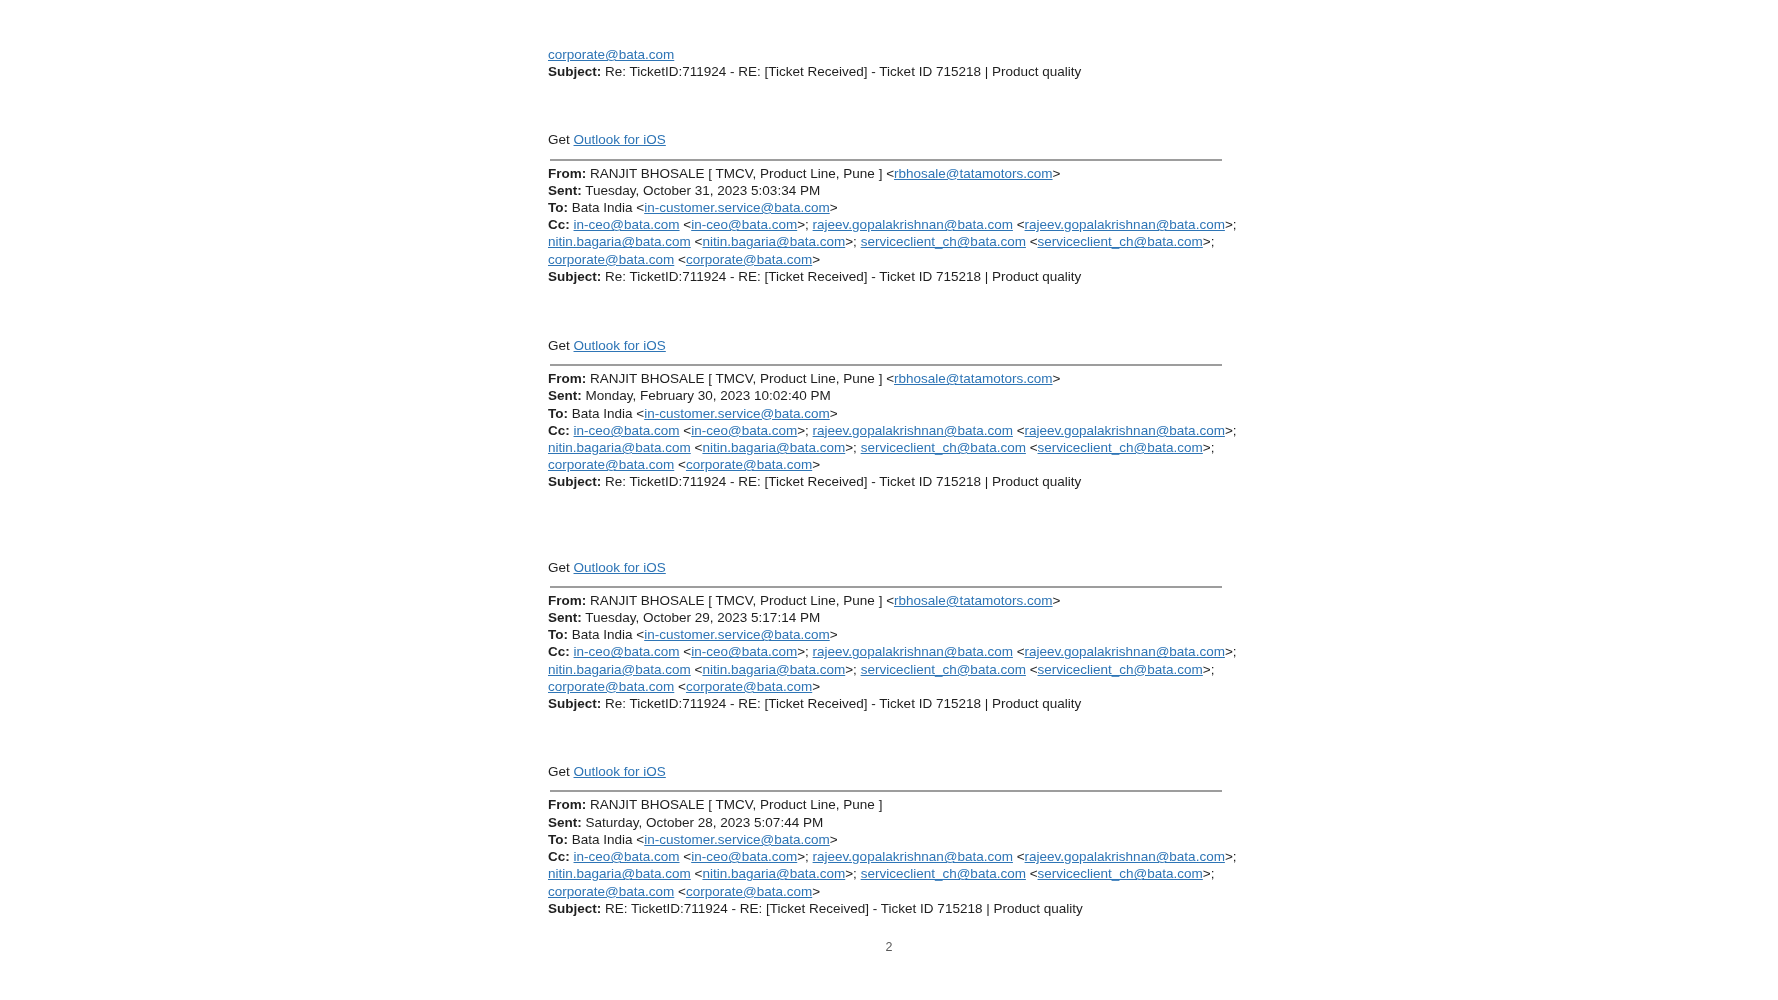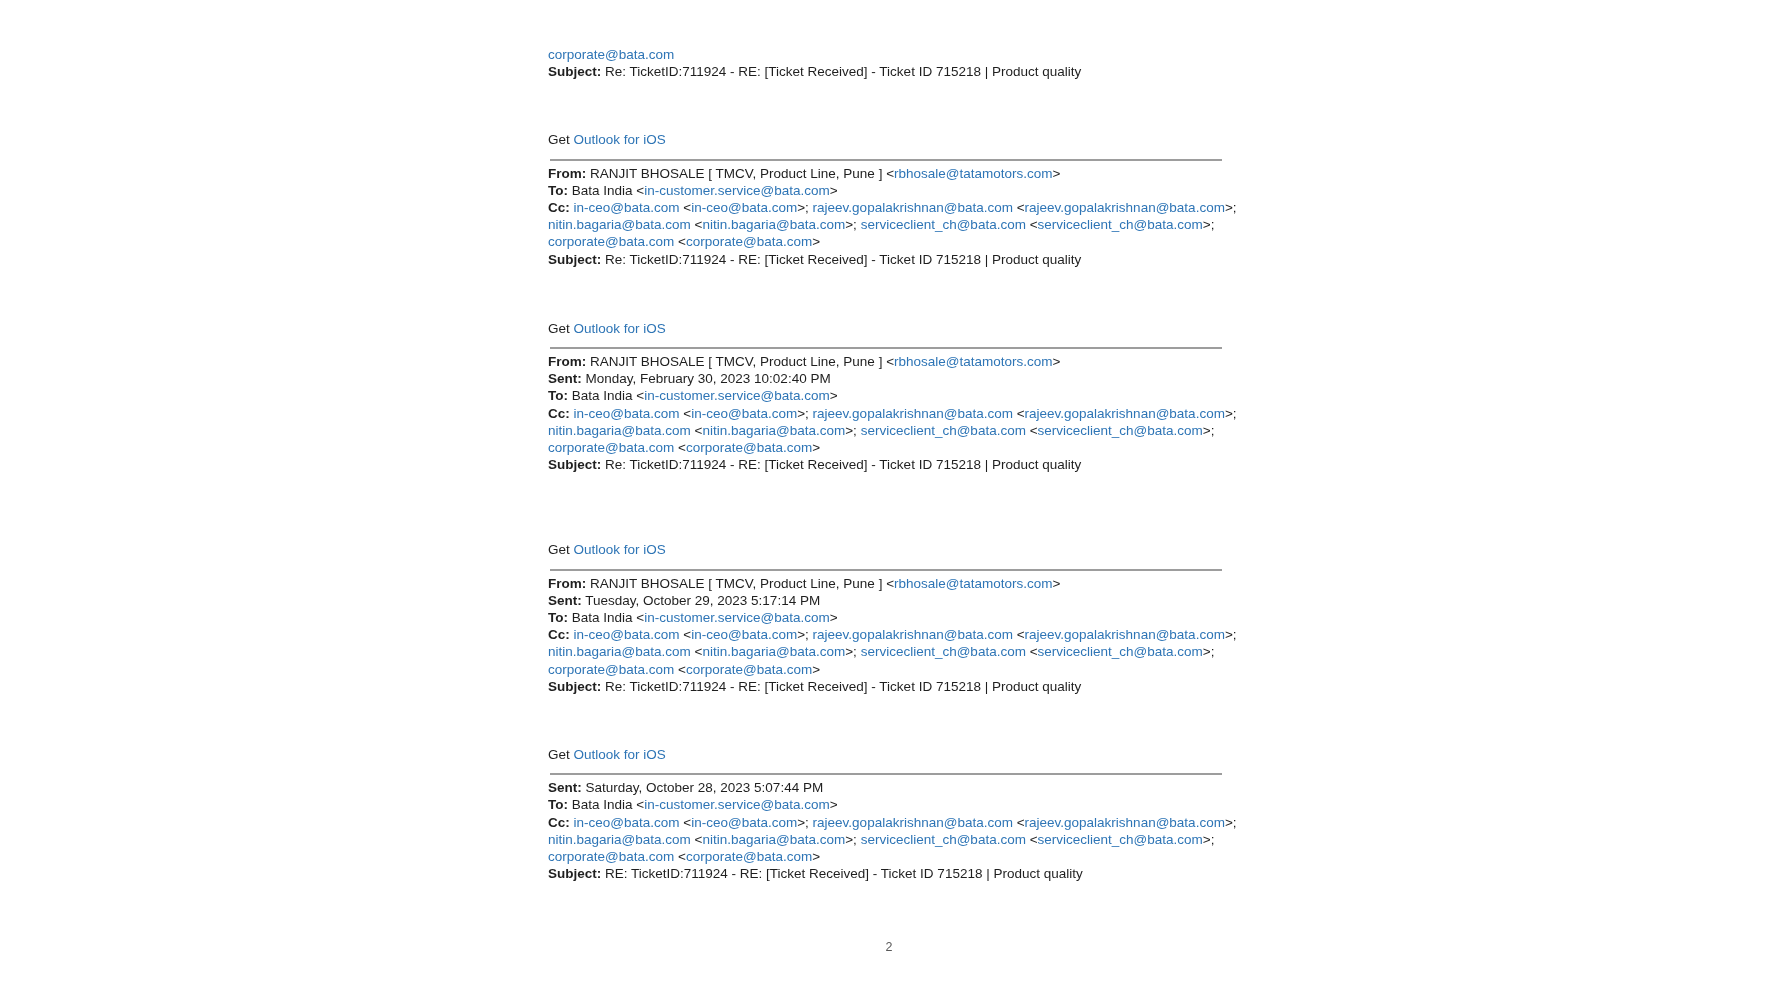--- a/index.html
+++ b/index.html
@@ -25,20 +25,21 @@
   }
   .line{
     font-size:13.5px;
     line-height:17.2px;
     white-space:pre;
     color:var(--body-color);
   }
   .line b{font-weight:bold;}
   a.lnk{
     color:var(--link-color);
+    text-decoration:underline;
     cursor:pointer;
   }
   hr.rule{
     border:none;
     border-top:2px solid var(--rule-color);
     width:672px;
     margin:10px 0 4px 2px;
   }
   .email-block .sig-line{margin-top:51px;}
   #emails .email-block:nth-of-type(1) .sig-line{margin-top:51px;}
@@ -60,20 +61,21 @@
 
 <div class="content">
   <div class="line"><a class="lnk">corporate@bata.com</a></div>
   <div class="line"><b>Subject:</b><span> Re: TicketID:711924 - RE: [Ticket Received] - Ticket ID 715218 | Product quality</span></div>
   <div id="emails">
   <div class="email-block">
     <div class="line sig-line"><span>Get </span><a class="lnk">Outlook for iOS</a></div>
     <hr class="rule">
     <div class="hdr-lines">
           <div class="line"><b>From:</b><span> RANJIT BHOSALE [ TMCV, Product Line, Pune ] &lt;</span><a class="lnk">rbhosale@tatamotors.com</a><span>&gt;</span></div>
+          <div class="line"><b>Sent:</b><span> Tuesday, October 31, 2023 5:03:34 PM</span></div>
           <div class="line"><b>To:</b><span> Bata India &lt;</span><a class="lnk">in-customer.service@bata.com</a><span>&gt;</span></div>
           <div class="line"><b>Cc:</b><span> </span><a class="lnk">in-ceo@bata.com</a><span> &lt;</span><a class="lnk">in-ceo@bata.com</a><span>&gt;; </span><a class="lnk">rajeev.gopalakrishnan@bata.com</a><span> &lt;</span><a class="lnk">rajeev.gopalakrishnan@bata.com</a><span>&gt;;</span></div>
           <div class="line"><a class="lnk">nitin.bagaria@bata.com</a><span> &lt;</span><a class="lnk">nitin.bagaria@bata.com</a><span>&gt;; </span><a class="lnk">serviceclient_ch@bata.com</a><span> &lt;</span><a class="lnk">serviceclient_ch@bata.com</a><span>&gt;;</span></div>
           <div class="line"><a class="lnk">corporate@bata.com</a><span> &lt;</span><a class="lnk">corporate@bata.com</a><span>&gt;</span></div>
           <div class="line"><b>Subject:</b><span> Re: TicketID:711924 - RE: [Ticket Received] - Ticket ID 715218 | Product quality</span></div>
         </div>
   </div>
 
   <div class="email-block">
     <div class="line sig-line"><span>Get </span><a class="lnk">Outlook for iOS</a></div>
@@ -100,20 +102,21 @@
           <div class="line"><a class="lnk">nitin.bagaria@bata.com</a><span> &lt;</span><a class="lnk">nitin.bagaria@bata.com</a><span>&gt;; </span><a class="lnk">serviceclient_ch@bata.com</a><span> &lt;</span><a class="lnk">serviceclient_ch@bata.com</a><span>&gt;;</span></div>
           <div class="line"><a class="lnk">corporate@bata.com</a><span> &lt;</span><a class="lnk">corporate@bata.com</a><span>&gt;</span></div>
           <div class="line"><b>Subject:</b><span> Re: TicketID:711924 - RE: [Ticket Received] - Ticket ID 715218 | Product quality</span></div>
         </div>
   </div>
 
   <div class="email-block">
     <div class="line sig-line"><span>Get </span><a class="lnk">Outlook for iOS</a></div>
     <hr class="rule">
     <div class="hdr-lines">
+          <div class="line"><b>From:</b><span> RANJIT BHOSALE [ TMCV, Product Line, Pune ]</span></div>
           <div class="line"><b>Sent:</b><span> Saturday, October 28, 2023 5:07:44 PM</span></div>
           <div class="line"><b>To:</b><span> Bata India &lt;</span><a class="lnk">in-customer.service@bata.com</a><span>&gt;</span></div>
           <div class="line"><b>Cc:</b><span> </span><a class="lnk">in-ceo@bata.com</a><span> &lt;</span><a class="lnk">in-ceo@bata.com</a><span>&gt;; </span><a class="lnk">rajeev.gopalakrishnan@bata.com</a><span> &lt;</span><a class="lnk">rajeev.gopalakrishnan@bata.com</a><span>&gt;;</span></div>
           <div class="line"><a class="lnk">nitin.bagaria@bata.com</a><span> &lt;</span><a class="lnk">nitin.bagaria@bata.com</a><span>&gt;; </span><a class="lnk">serviceclient_ch@bata.com</a><span> &lt;</span><a class="lnk">serviceclient_ch@bata.com</a><span>&gt;;</span></div>
           <div class="line"><a class="lnk">corporate@bata.com</a><span> &lt;</span><a class="lnk">corporate@bata.com</a><span>&gt;</span></div>
           <div class="line"><b>Subject:</b><span> RE: TicketID:711924 - RE: [Ticket Received] - Ticket ID 715218 | Product quality</span></div>
         </div>
   </div>
 </div>
 </div>

